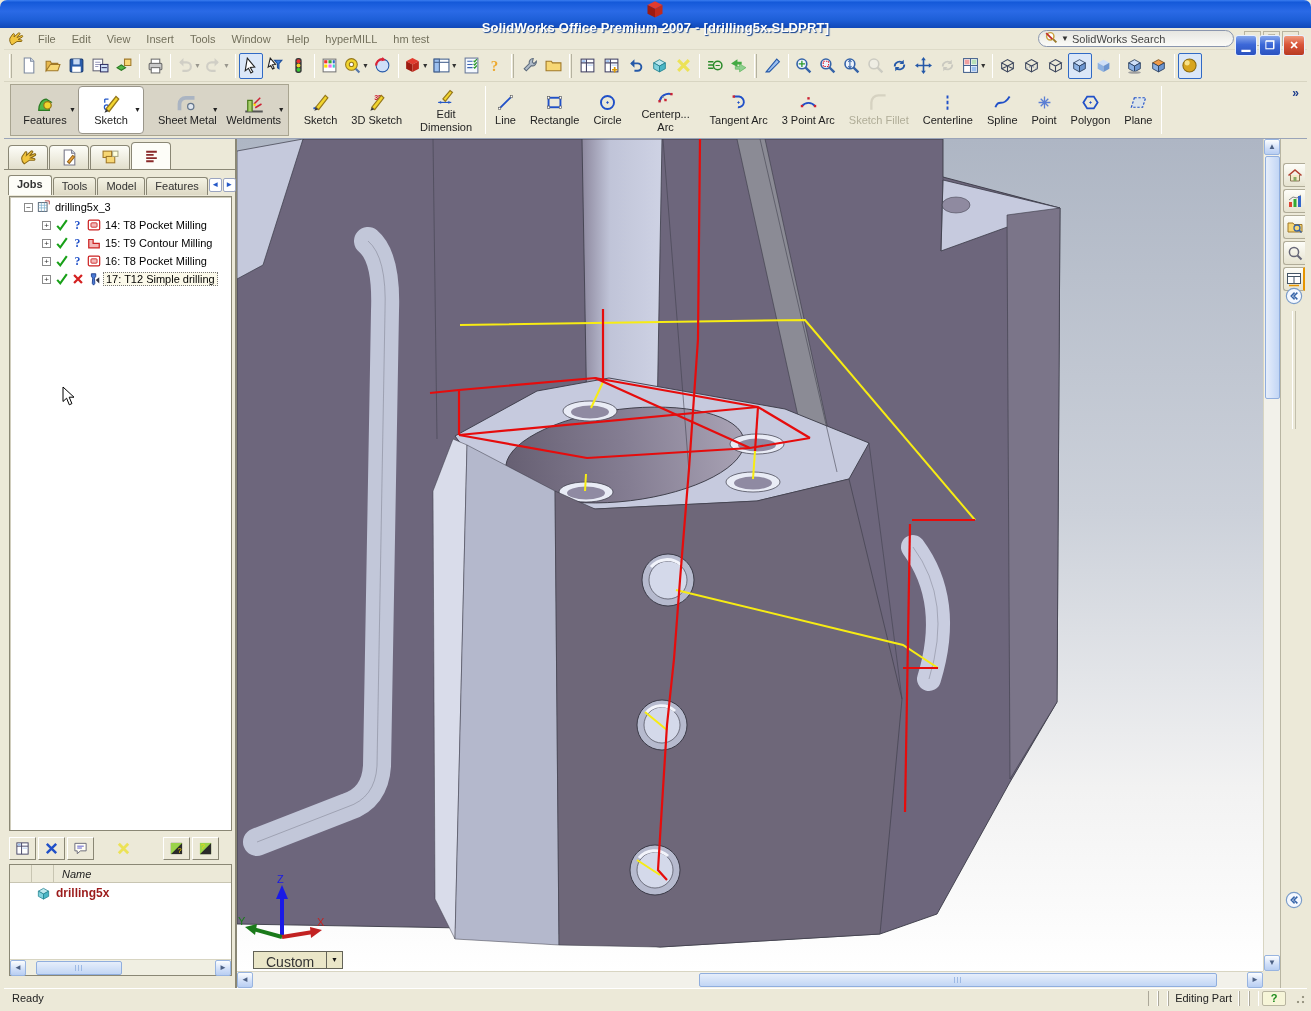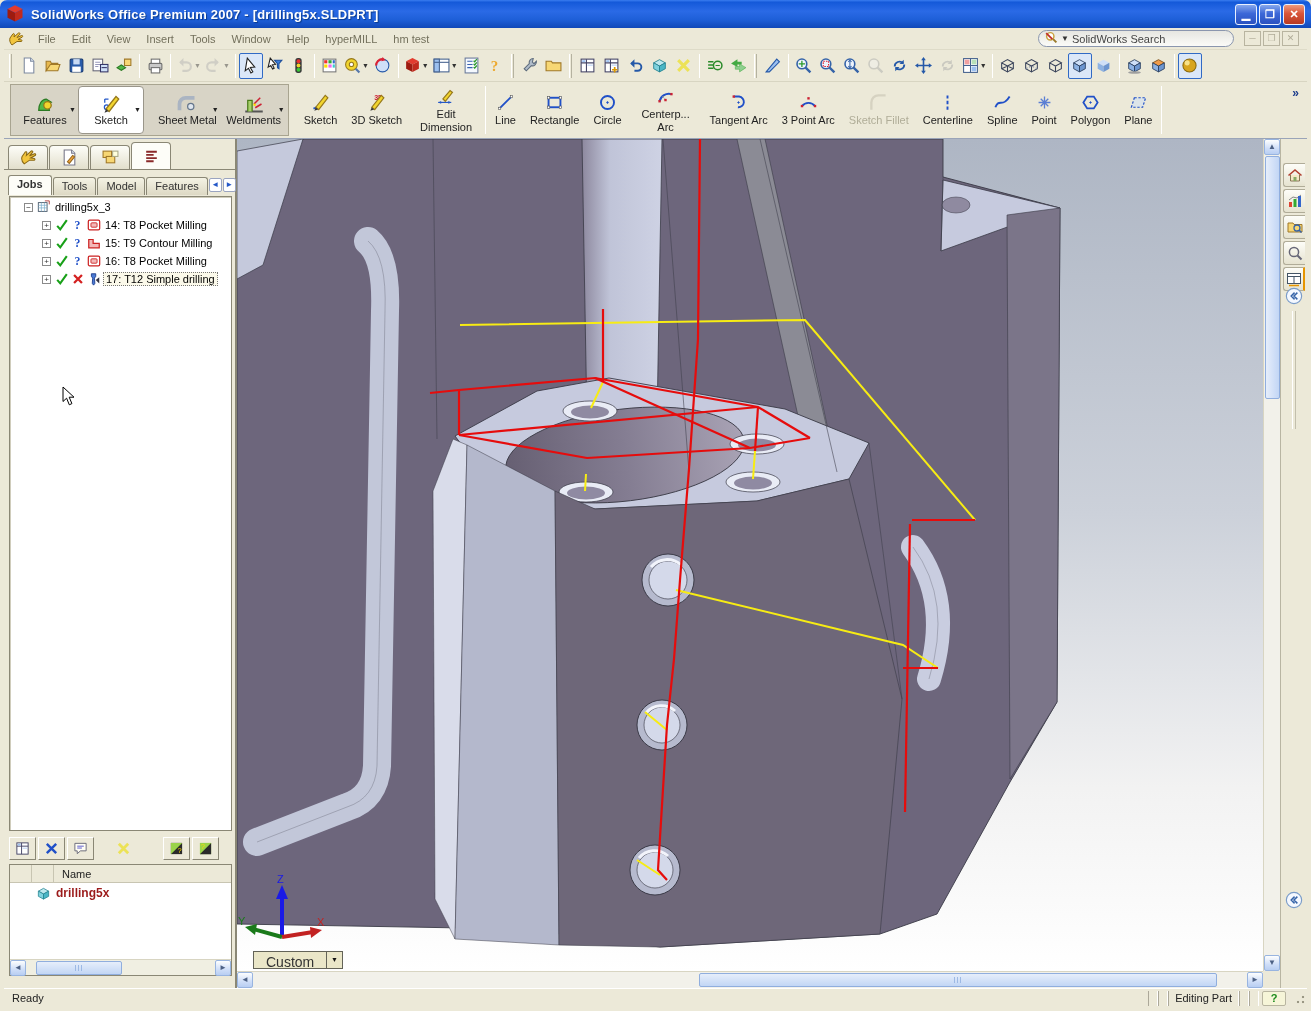--- a/index.html
+++ b/index.html
@@ -2,21 +2,21 @@
 <html><head>
 <meta charset="utf-8">
 <style>
   * { margin:0; padding:0; box-sizing:border-box; }
   html,body { width:1311px; height:1011px; overflow:hidden; font-family:"Liberation Sans",sans-serif; }
   #win { position:relative; width:1311px; height:1011px; background:#ece9d8; }
 
   
   #titlebar { position:absolute; left:0; top:0; width:1311px; height:28px;
     background:linear-gradient(180deg,#3a7df0 0%,#1459d9 8%,#2a6ae6 40%,#1e5fd8 70%,#1048b8 100%);
-    border-radius:7px 7px 0 0; display:flex; align-items:center; color:#fff; z-index:60; }
+    border-radius:7px 7px 0 0; display:flex; align-items:center; color:#fff; z-index:60;flex-direction:column; }
   #titlebar .ticon { width:20px; height:20px; margin:0 6px 0 5px; }
   #titlebar .ttext { font-size:13px; font-weight:bold; text-shadow:1px 1px 1px #0a3a8c; letter-spacing:.2px; }
   .tbtns { margin-left:auto; display:flex; gap:2px; padding-right:6px; }
   .tb { width:22px; height:21px; border-radius:3px; border:1px solid #e8f0ff;
     background:linear-gradient(#86a7ec,#3c68d8 45%,#2a52c0); color:#fff; font-size:11px; line-height:18px;
     text-align:center; font-weight:bold; }
   .tb.close { background:linear-gradient(#f09a7c,#d9553a 45%,#b83a22); }
 
   
   #menubar { position:absolute; left:4px; top:28px; width:1303px; height:22px; background:#ece9d8;
@@ -89,21 +89,21 @@
   .trow.sel .lbl { border:1px dotted #777; background:#fbf9ea; }
   #lpbtns { position:absolute; left:5px; top:696px; width:223px; height:26px; display:flex; align-items:center; gap:2px; }
   .lpb { width:27px; height:23px; border:1px solid; border-color:#fff #8a8775 #8a8775 #fff; background:#ece9d8;
     display:flex; align-items:center; justify-content:center; }
   .lpb svg { width:15px; height:15px; }
   .lpb.flat { border-color:transparent; }
   .lpb.gap { margin-left:14px; }
   .lpb.gapbig { margin-left:24px; }
   #listbox { position:absolute; left:5px; top:725px; width:223px; height:112px; background:#fff;
     border:1px solid #8a8775; font-size:11px; display:flex; flex-direction:column; }
-  #listhead { height:18px; background:#ece9d8; border-bottom:1px solid #c8c5b2; display:flex; align-items:center; }
+  #listhead { height:18px; background:#ece9d8; border-bottom:1px solid #c8c5b2; display:flex; align-items:center;font-style:italic; }
   #listhead .hc { border-right:1px solid #c8c5b2; height:100%; }
   #listhead .hc1 { width:22px; } #listhead .hc2 { width:22px; }
   #listhead .hname { padding-left:8px; color:#222; }
   .lrow { display:flex; align-items:center; height:20px; padding-left:26px; gap:5px; font-weight:bold; font-size:12px; }
   .lrow svg { width:15px; height:15px; }
   #listscroll { margin-top:auto; height:16px; background:#f0efe2; display:flex; align-items:center; border-top:1px solid #d8d5c2; }
 
   
   .sbtn { width:16px; height:16px; border:1px solid #98b4e0; border-radius:2px;
     background:linear-gradient(#fdfefe,#cfdef8 60%,#b8cef2); color:#4d6185; font-size:8px; line-height:14px;

